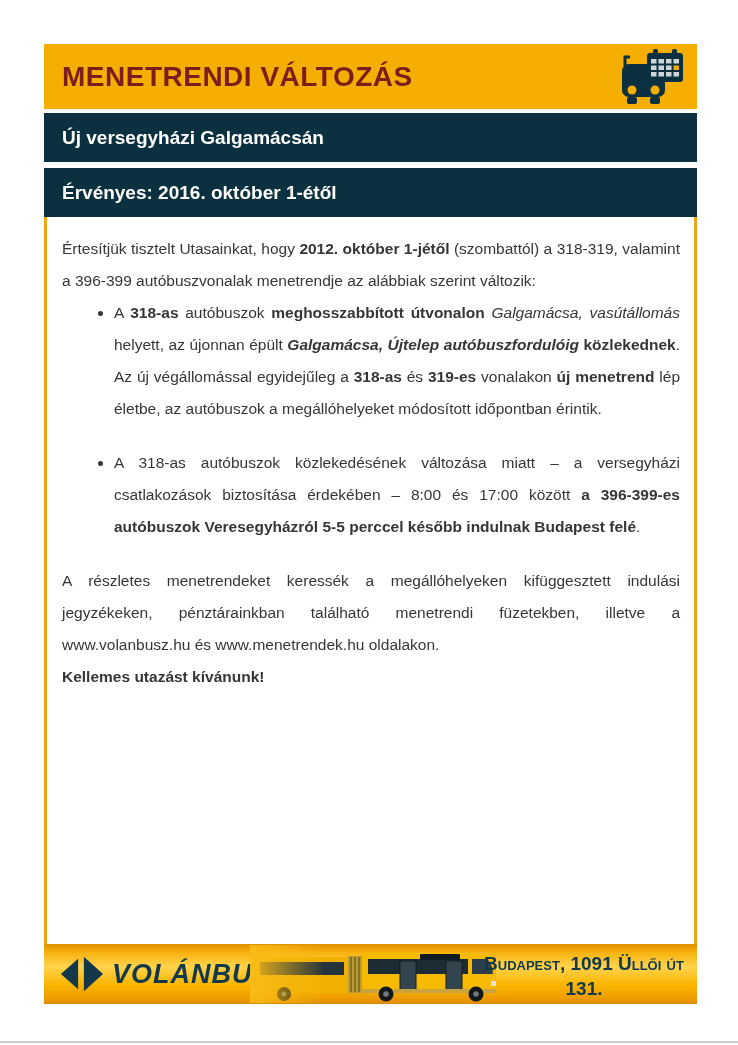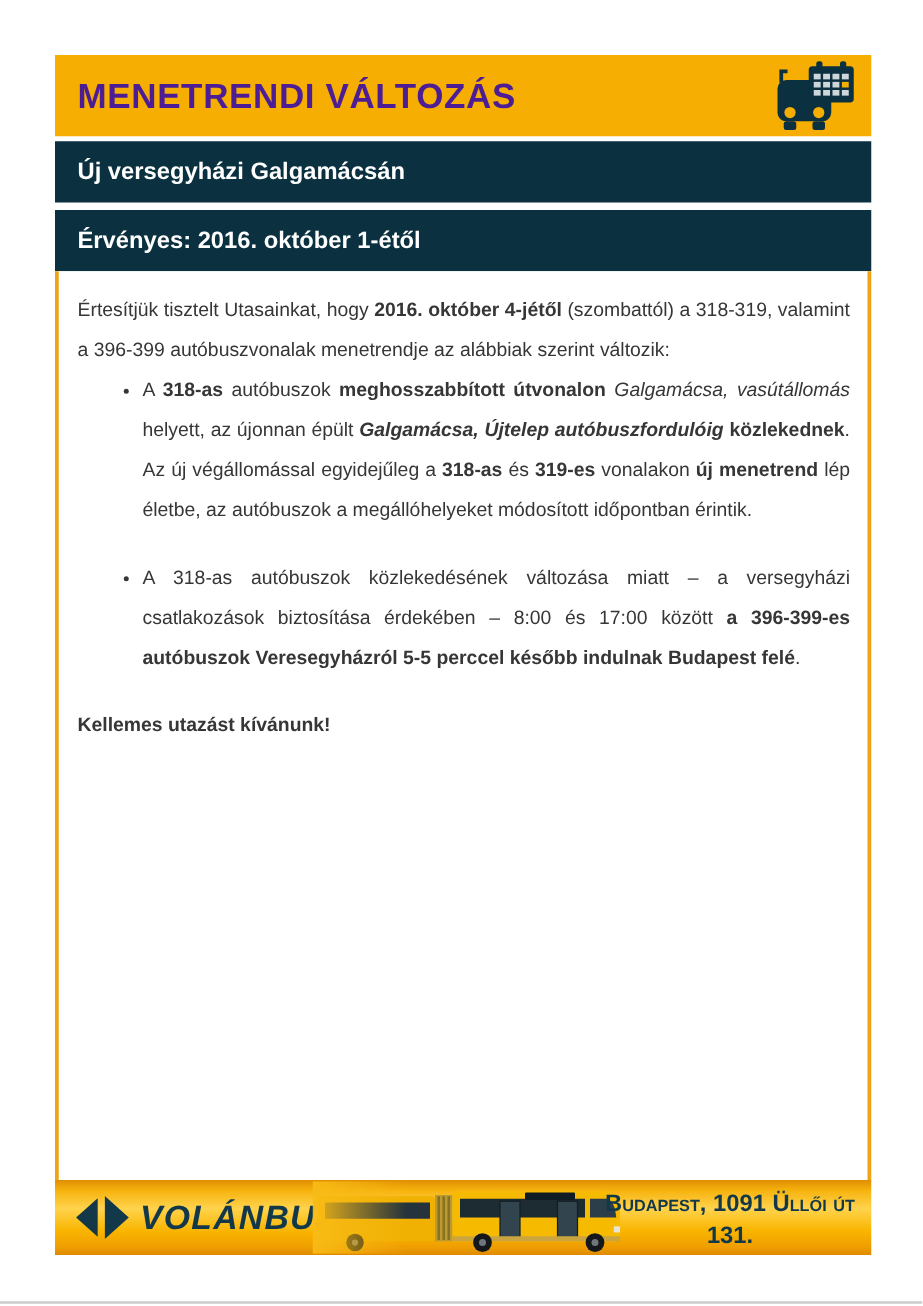--- a/index.html
+++ b/index.html
@@ -8,21 +8,21 @@
     font-family:"Liberation Sans",sans-serif;color:#363636;overflow:hidden;
   }
   .page{position:absolute;left:44px;top:44px;width:653px;}
 
   
   .masthead{
     height:65px;background:#F5AE01;display:flex;align-items:center;
     justify-content:space-between;padding:0 12px 0 18px;box-sizing:border-box;
   }
   .masthead .title{
-    font-size:28px;font-weight:bold;color:#4c1d95;letter-spacing:.5px;margin:0;
+    font-size:28px;font-weight:bold;color:#7f1d1d;letter-spacing:.5px;margin:0;
   }
   .masthead .icon-wrap{width:66px;height:62px;margin-top:4px;}
 
   
   .bar{
     height:49px;background:#0B3140;color:#ffffff;display:flex;align-items:center;
     padding:0 18px;box-sizing:border-box;font-size:19px;font-weight:bold;
   }
   .bar.subject{margin-top:4px;}
   .bar.validity{margin-top:6px;}
@@ -103,25 +103,26 @@
   </div>
 
   <div class="bar subject">
     <span>Új versegyházi Galgamácsán</span>
   </div>
   <div class="bar validity">
     <span>Érvényes: 2016. október 1-étől</span>
   </div>
 
   <div class="body-box">
-    <p class="intro"><span>Értesítjük tisztelt Utasainkat, hogy </span><span style="font-weight: bold;">2016. október 4-jétől</span><span> (szombattól) a 318-319, valamint a 396-399 autóbuszvonalak menetrendje az alábbiak szerint változik:</span></p>
+    <p class="intro"><span>Értesítjük tisztelt Utasainkat, hogy </span><span style="font-weight: bold;">2012. október 1-jétől</span><span> (szombattól) a 318-319, valamint a 396-399 autóbuszvonalak menetrendje az alábbiak szerint változik:</span></p>
     <ul class="points">
       <li><span>A </span><span style="font-weight: bold;">318-as</span><span> autóbuszok </span><span style="font-weight: bold;">meghosszabbított útvonalon</span><span> </span><span style="font-style: italic;">Galgamácsa, vasútállomás</span><span> helyett, az újonnan épült </span><span style="font-weight: bold; font-style: italic;">Galgamácsa, Újtelep autóbuszfordulóig</span><span> </span><span style="font-weight: bold;">közlekednek</span><span>. Az új végállomással egyidejűleg a </span><span style="font-weight: bold;">318-as</span><span> és </span><span style="font-weight: bold;">319-es</span><span> vonalakon </span><span style="font-weight: bold;">új menetrend</span><span> lép életbe, az autóbuszok a megállóhelyeket módosított időpontban érintik.</span></li>
       <li><span>A 318-as autóbuszok közlekedésének változása miatt – a versegyházi csatlakozások biztosítása érdekében – 8:00 és 17:00 között </span><span style="font-weight: bold;">a 396-399-es autóbuszok Veresegyházról 5-5 perccel később indulnak Budapest felé</span><span>.</span></li>
     </ul>
+    <p class="closing">A részletes menetrendeket keressék a megállóhelyeken kifüggesztett indulási jegyzékeken, pénztárainkban található menetrendi füzetekben, illetve a www.volanbusz.hu és www.menetrendek.hu oldalakon.</p>
     <p class="farewell">Kellemes utazást kívánunk!</p>
   </div>
 
   <div class="footer">
     <div class="logo">
       <svg width="46" height="38" viewBox="0 0 48 38">
         <polygon points="21,3 21,35 3,19" fill="#12384A"></polygon>
         <polygon points="27,1 47,19 27,37" fill="#12384A"></polygon>
       </svg>
       <span class="logo-text">VOLÁNBUSZ</span>

